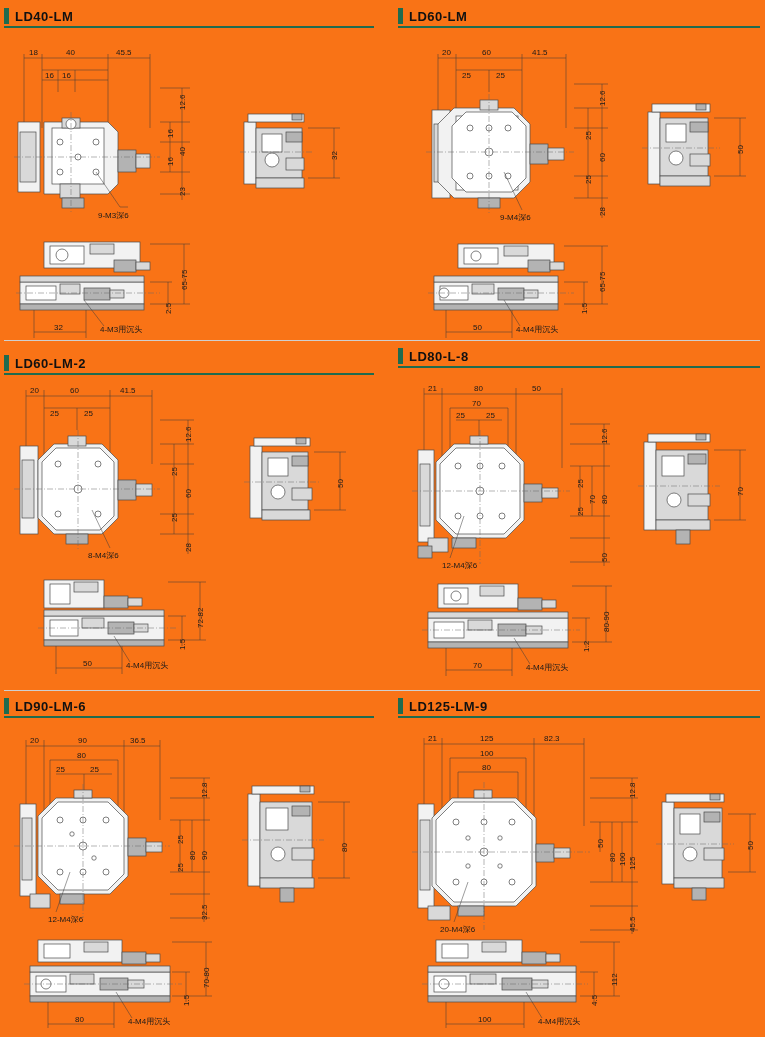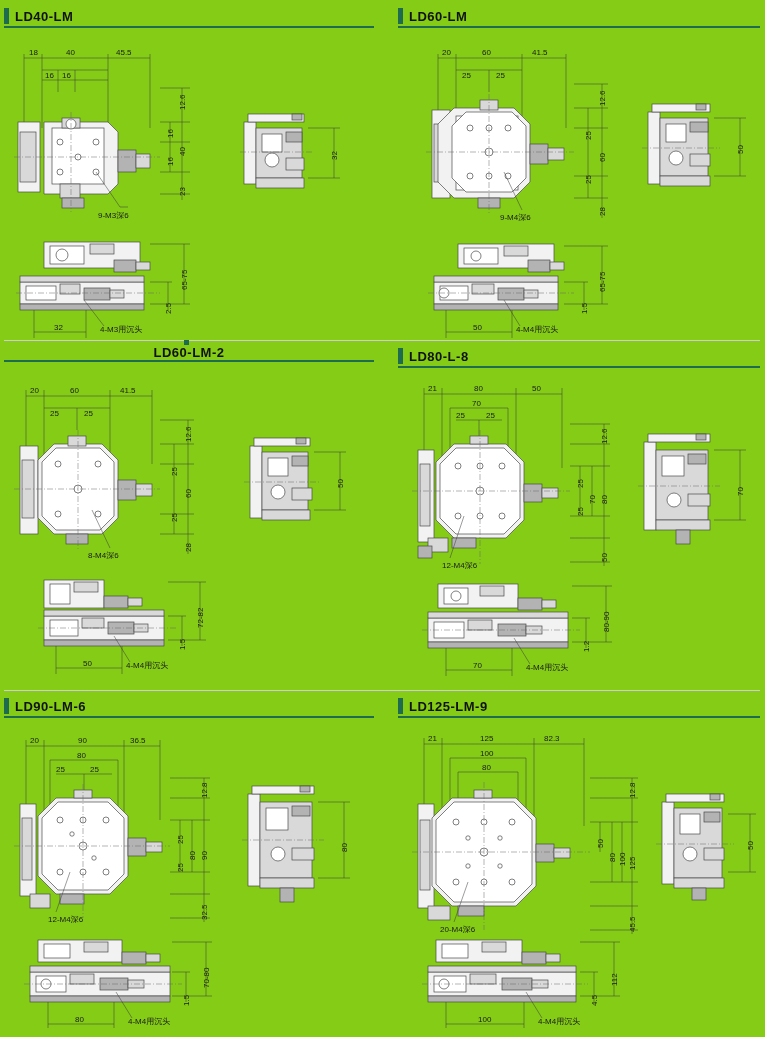--- a/index.html
+++ b/index.html
@@ -5,21 +5,21 @@
   * { box-sizing: border-box; }
   html, body {
     margin: 0; padding: 0;
     background: #ffffff;
     font-family: "Liberation Sans", sans-serif;
   }
   .page {
     position: relative;
     width: 765px;
     height: 1037px;
-    background: #84cc16;
+    background: #f97316;
     overflow: hidden;
   }
   
   .sec-head {
     position: absolute;
     height: 22px;
     display: flex;
     align-items: center;
     border-bottom: 2px solid #1f6b4f;
   }
@@ -272,21 +272,21 @@
       <line class="dim" x1="118" y1="278" x2="118" y2="306"></line>
       <line class="dim" x1="52" y1="300" x2="118" y2="300"></line>
       <text class="t" x="79" y="298">50</text>
       <line class="dim" x1="110" y1="268" x2="126" y2="294"></line>
       <text class="t" x="122" y="300">4-M4用沉头</text>
     </svg>
   </div>
 
   <div class="divider" style="left:4px; top:340px; width:756px;"></div>
 
-  <div class="sec-head" style="left:4px; top:340px; width:370px;flex-direction:column;">
+  <div class="sec-head" style="left:4px; top:353px; width:370px;">
     <span class="bar"></span>
     <span class="title">LD60-LM-2</span>
   </div>
 
   <div class="cell" style="left:0px; top:372px; width:380px; height:316px;">
     <svg width="380" height="316" viewBox="0 0 380 316">
       <line class="dim" x1="26" y1="18" x2="26" y2="92"></line>
       <line class="dim" x1="44" y1="18" x2="44" y2="92"></line>
       <line class="dim" x1="110" y1="18" x2="110" y2="92"></line>
       <line class="dim" x1="152" y1="18" x2="152" y2="92"></line>

